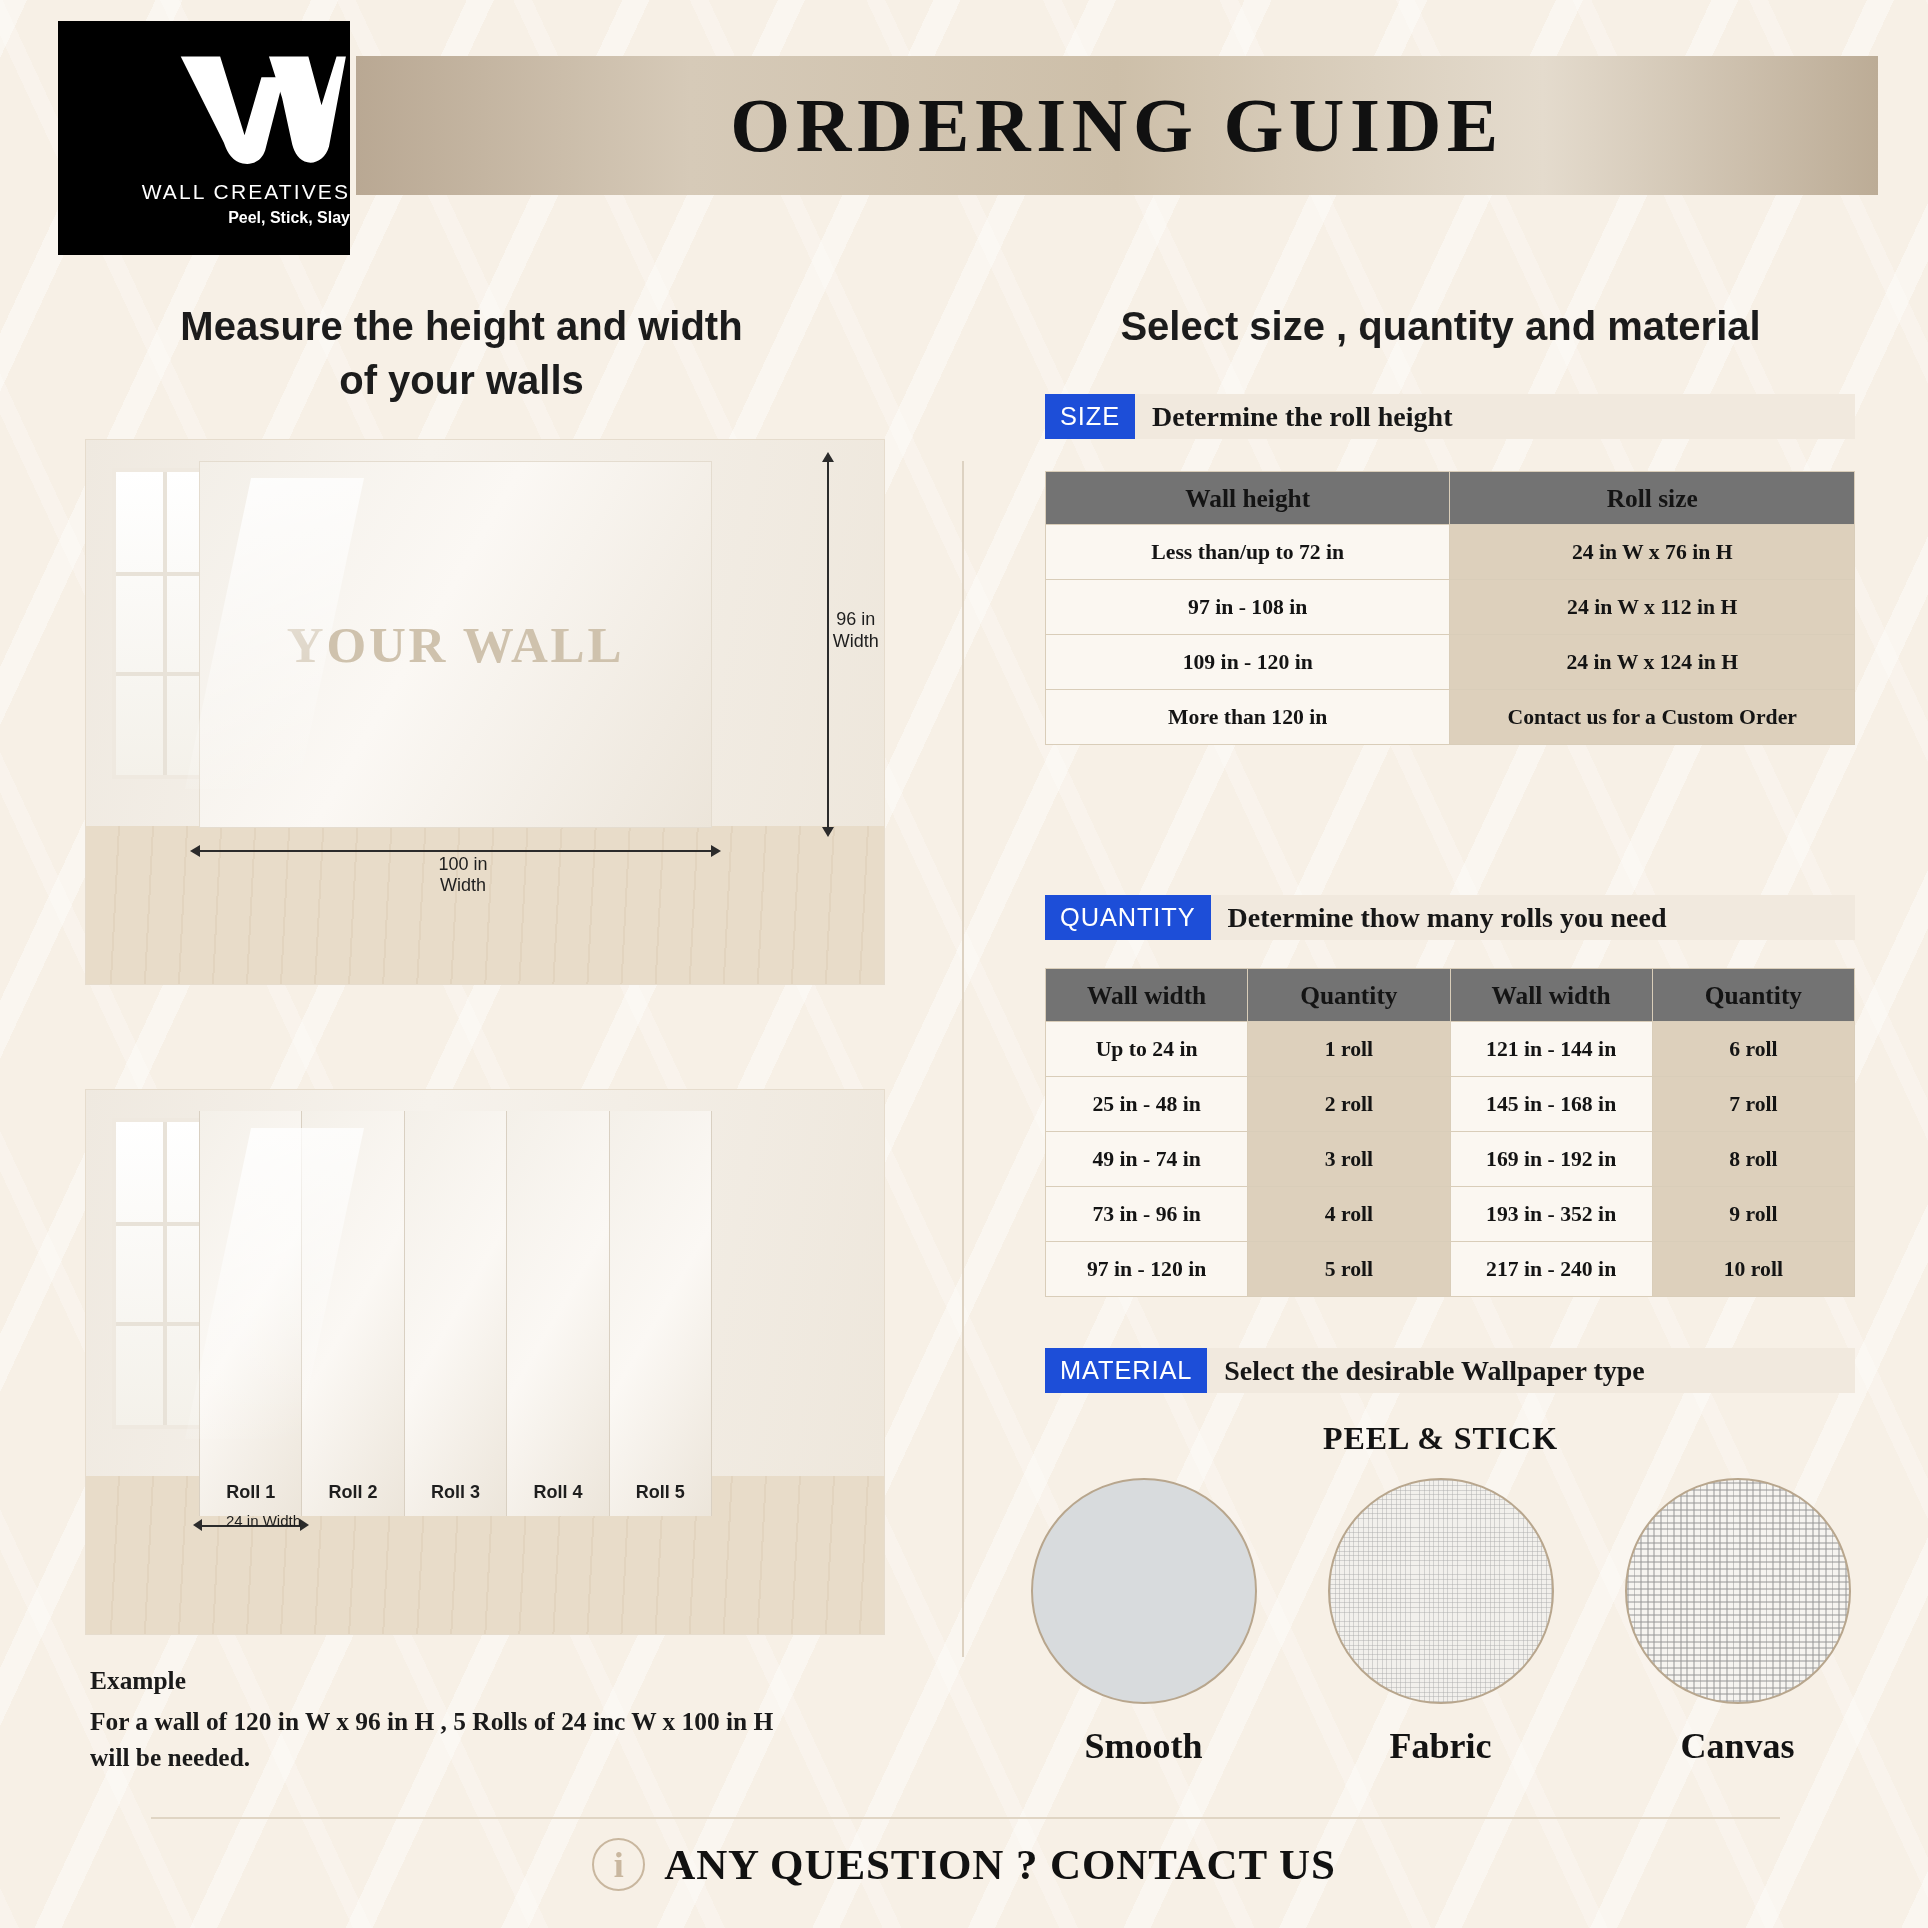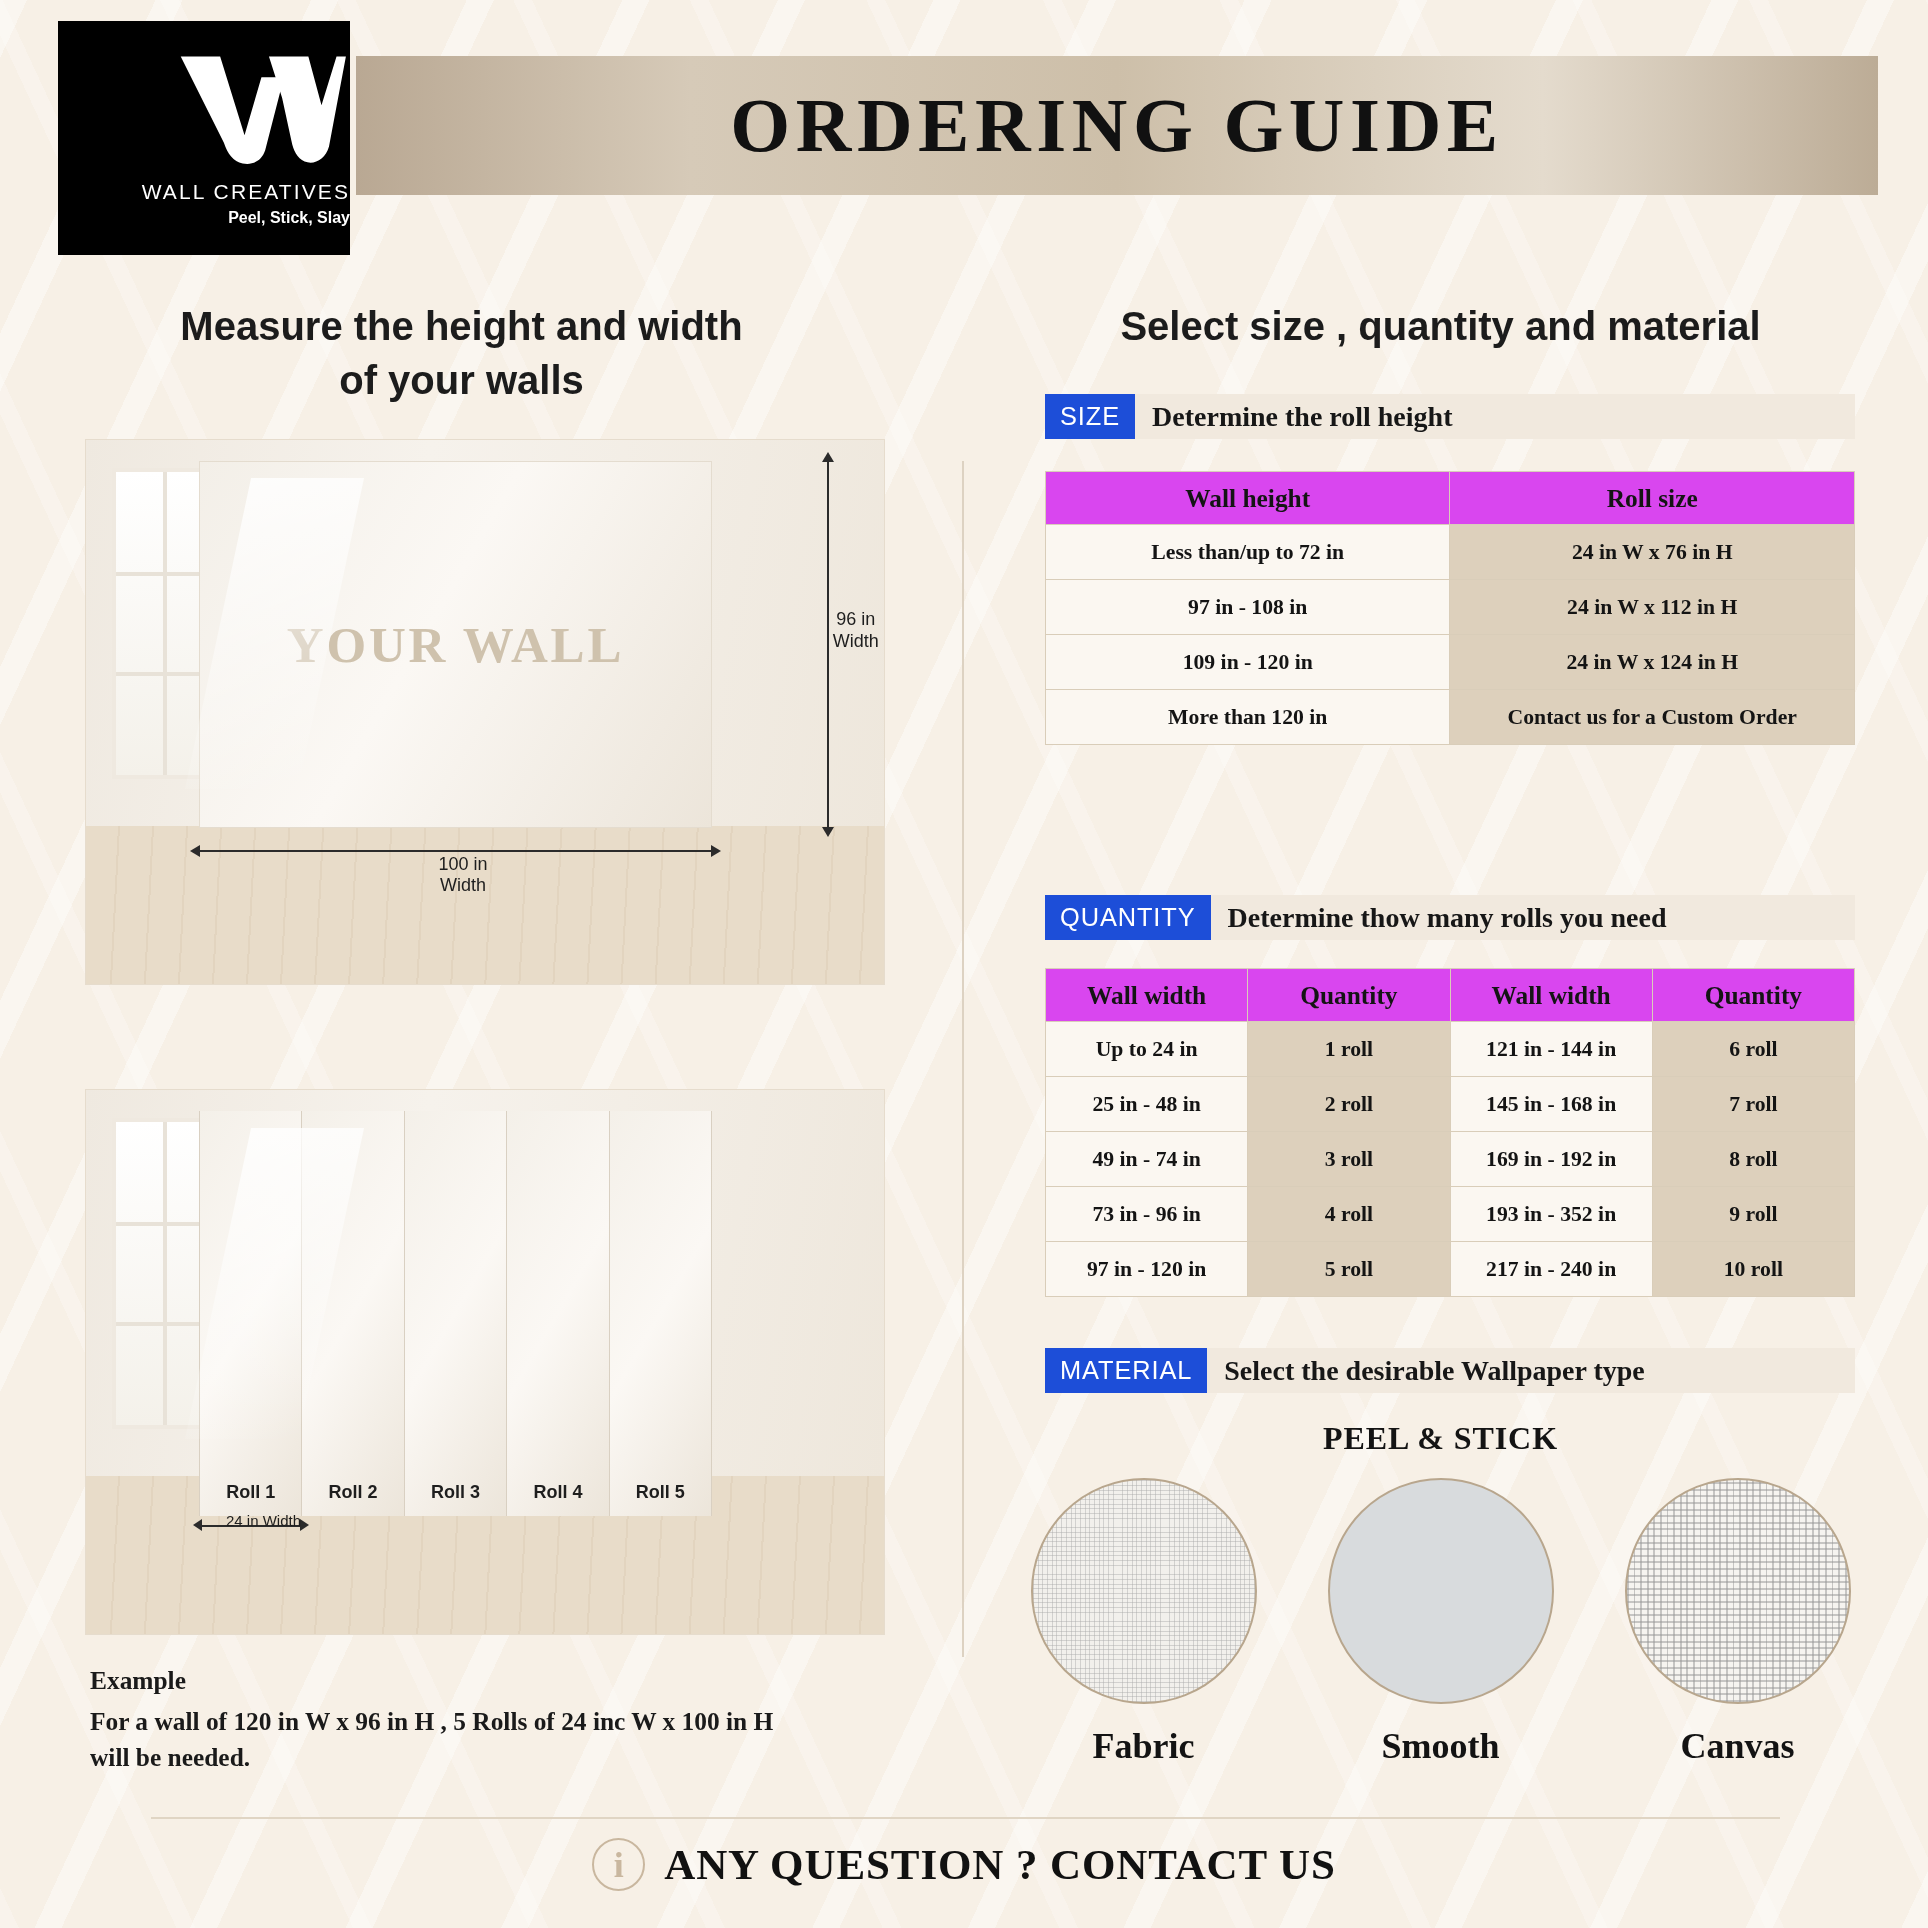--- a/index.html
+++ b/index.html
@@ -214,21 +214,21 @@
     border-collapse: collapse;
     font-family: "Liberation Serif", serif;
   }
   table.grid th, table.grid td {
     border: 0.9px solid #d9cdb9;
     text-align: center;
     font-weight: bold;
     color: #141414;
   }
   table.grid th {
-    background: #d946ef;
+    background: #737373;
     font-size: 25.4px;
     height: 53px;
   }
   table.grid td {
     height: 55px;
     font-size: 21.7px;
   }
   .td-light { background: #fbf7f1; }
   .td-dark { background: #ddd0bc; }
 
@@ -453,26 +453,26 @@
 
   <div class="section-bar" style="left:1045px; top:1348px; width:810px;">
     <div class="section-tag">MATERIAL</div>
     <div class="section-desc">Select the desirable Wallpaper type</div>
   </div>
 
   <div class="peel-title">PEEL &amp; STICK</div>
 
   <div class="swatches">
     <div class="swatch">
+      <div class="swatch-circle sw-smooth"></div>
+      <div class="swatch-label">Smooth</div>
+    </div>
+    <div class="swatch">
       <div class="swatch-circle sw-fabric"></div>
       <div class="swatch-label">Fabric</div>
-    </div>
-    <div class="swatch">
-      <div class="swatch-circle sw-smooth"></div>
-      <div class="swatch-label">Smooth</div>
     </div>
     <div class="swatch">
       <div class="swatch-circle sw-canvas"></div>
       <div class="swatch-label">Canvas</div>
     </div>
   </div>
 
   <div class="footer-rule"></div>
   <div class="footer">
     <div class="info-icon">i</div>

